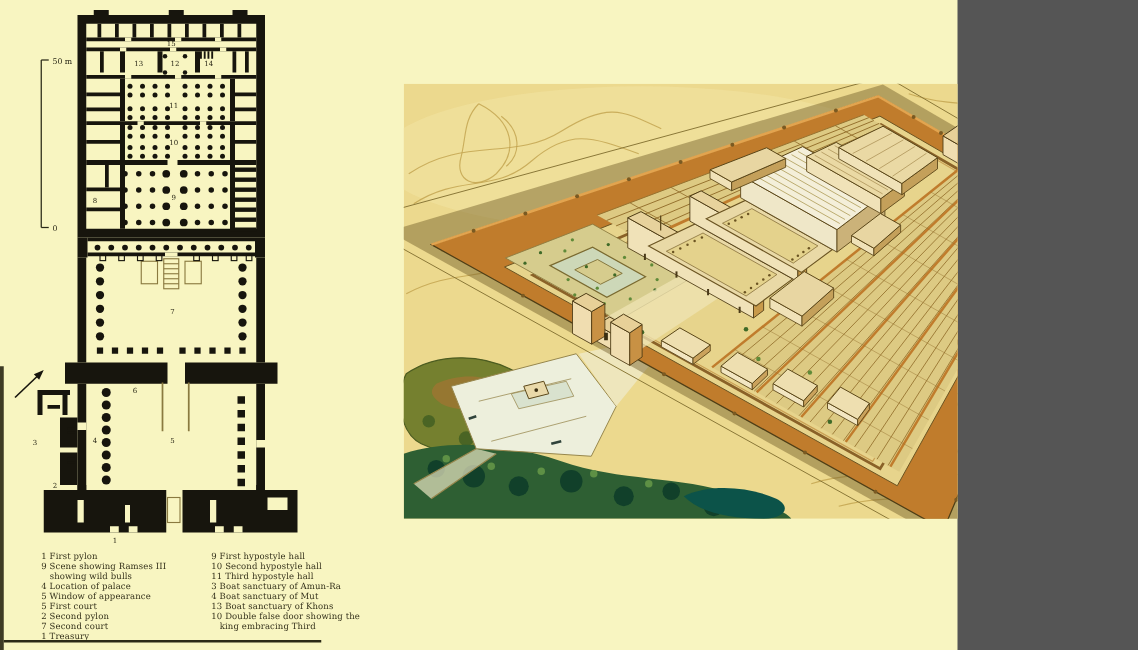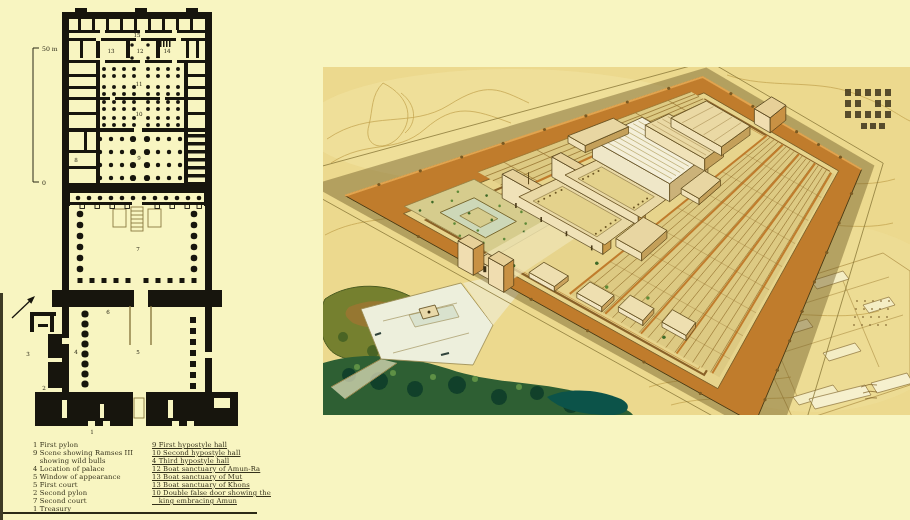--- a/index.html
+++ b/index.html
@@ -1,25 +1,25 @@
 <!DOCTYPE html>
 <html><head>
 <meta charset="utf-8">
 <style>
   html,body{margin:0;padding:0;background:#555;}
-  #page{position:relative;width:910px;height:520px;background:#f8f5c1;overflow:hidden;
+  #page{position:relative;width:766px;height:520px;background:#f8f5c1;overflow:hidden;
         font-family:"DejaVu Serif","Liberation Serif",serif;}
   #plan-svg{position:absolute;left:0;top:0;}
   #ill-art{position:absolute;left:323px;top:67px;}
   .plan-num{font-size:5.6px;fill:#2a2817;}
   .scale-label{font-size:6.2px;fill:#2a2817;}
   #legend{position:absolute;left:0;top:441px;width:323px;color:#34311b;}
   .leg-col{position:absolute;top:0;}
   #legend-left{left:33px;width:118px;}
-  #legend-right{left:152px;width:160px;text-decoration:underline;}
+  #legend-right{left:169px;width:160px;}
   .leg-line{font-size:6.8px;line-height:8px;white-space:pre;letter-spacing:0.1px;}
   #legend-rule{position:absolute;left:3px;top:512px;width:254px;height:2px;background:#2c2a16;}
   #page-edge{position:absolute;left:0;top:293px;width:3px;height:227px;background:#23210f;opacity:.88;}
 </style>
 </head>
 <body>
 
 <div id="page">
 
   <svg id="plan-svg" width="323" height="520" viewBox="0 0 323 520">
@@ -660,23 +660,23 @@
         <div class="leg-line">4 Location of palace</div>
         <div class="leg-line">5 Window of appearance</div>
         <div class="leg-line">5 First court</div>
         <div class="leg-line">2 Second pylon</div>
         <div class="leg-line">7 Second court</div>
         <div class="leg-line">1 Treasury</div>
       </div>
     <div id="legend-right" class="leg-col">
         <div class="leg-line">9 First hypostyle hall</div>
         <div class="leg-line">10 Second hypostyle hall</div>
-        <div class="leg-line">4 Third hypostyle hall</div>
-        <div class="leg-line">12 Boat sanctuary of Amun-Ra</div>
-        <div class="leg-line">13 Boat sanctuary of Mut</div>
+        <div class="leg-line">11 Third hypostyle hall</div>
+        <div class="leg-line">3 Boat sanctuary of Amun-Ra</div>
+        <div class="leg-line">4 Boat sanctuary of Mut</div>
         <div class="leg-line">13 Boat sanctuary of Khons</div>
         <div class="leg-line">10 Double false door showing the</div>
-        <div class="leg-line">   king embracing Amun</div>
+        <div class="leg-line">   king embracing Third</div>
       </div>
   </div>
   <div id="legend-rule"></div>
   <div id="page-edge"></div>
 </div>
 
 </body></html>

